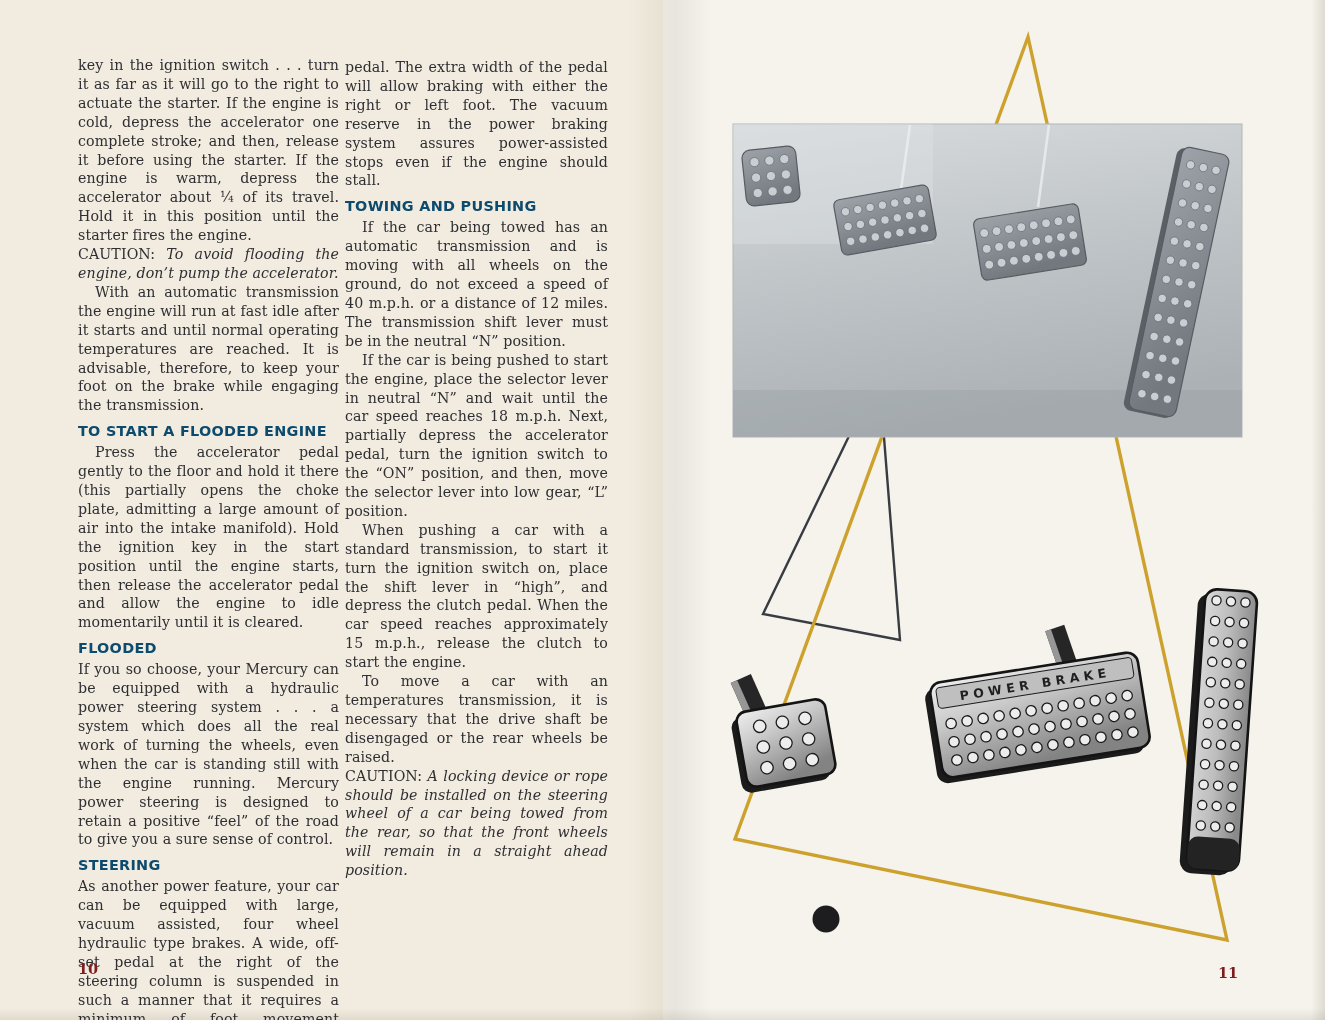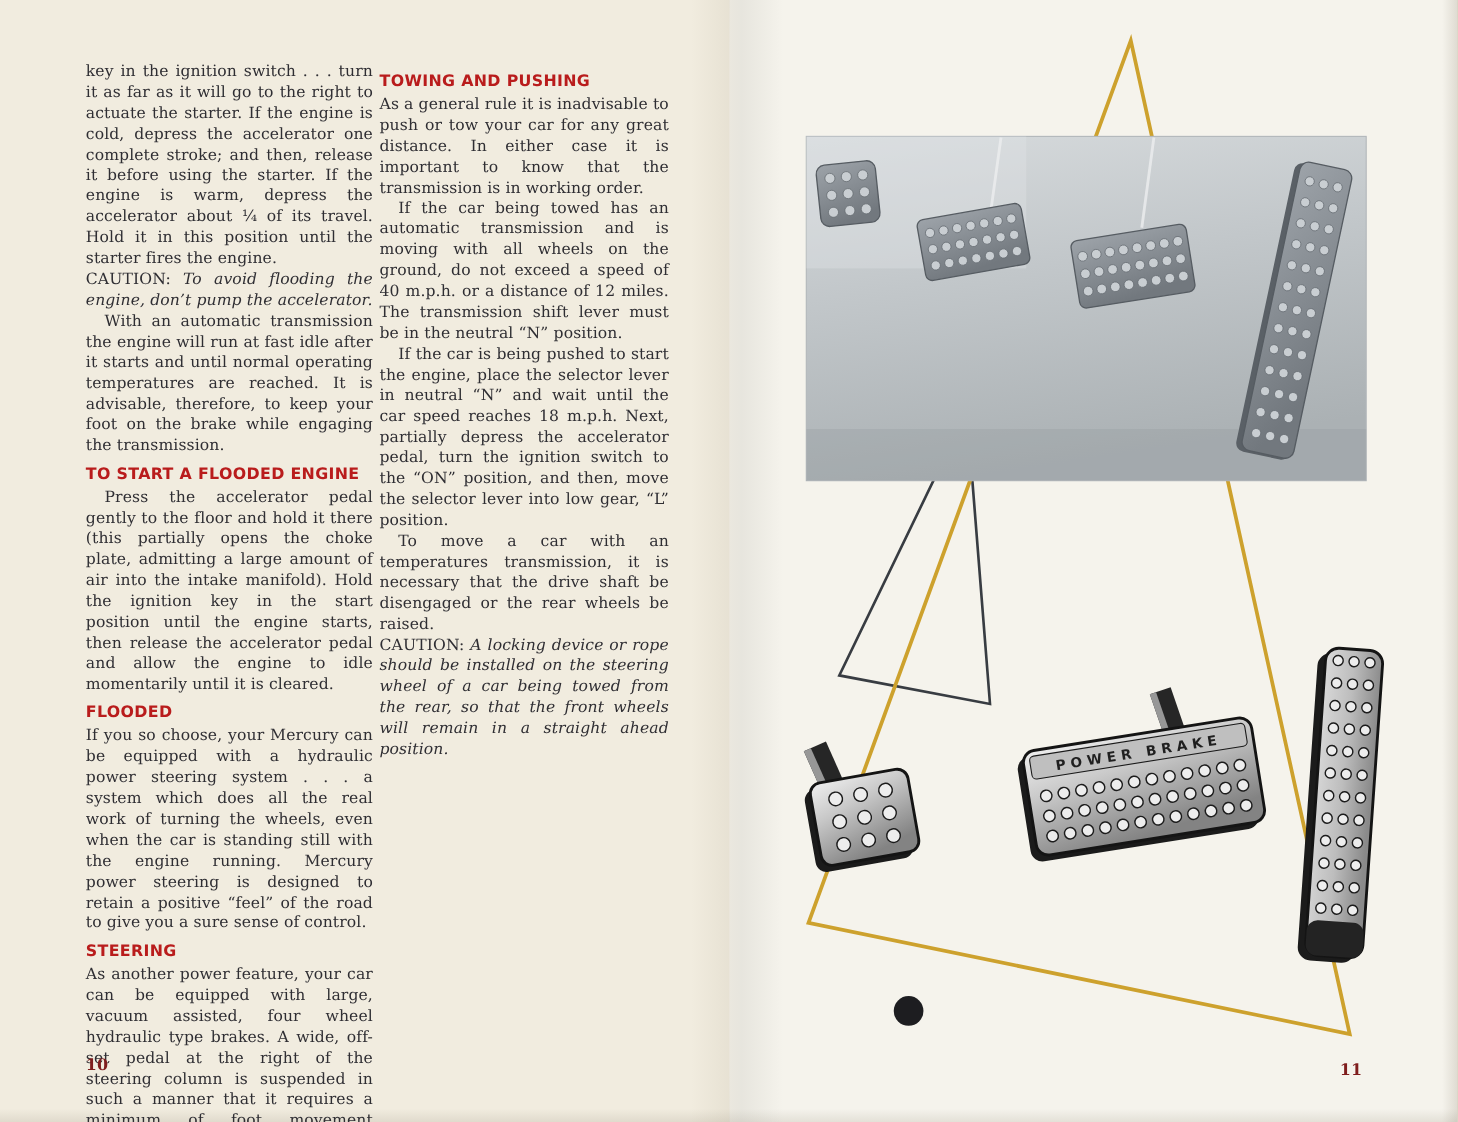--- a/index.html
+++ b/index.html
@@ -24,21 +24,21 @@
   .col{
     position:absolute; text-align:justify; color:#2f2e33;
     font-size:14.2px; line-height:18.9px; letter-spacing:0.1px;
   }
   .col-1{left:78px;top:56px;width:261px;}
   .col-2{left:345px;top:58px;width:263px;}
   .col p{margin:0;}
   .col p.indent{text-indent:17px;}
   .col h3.section{
     font-family:"DejaVu Sans", sans-serif; font-weight:bold;
-    color:#b91c1c; font-size:14.4px; letter-spacing:0.3px;
+    color:#0c4a6e; font-size:14.4px; letter-spacing:0.3px;
     margin:8px 0 3px 0; line-height:17px;
   }
   .col p.caution i{font-style:italic;}
   .pagenum{
     position:absolute; font-size:14.5px; color:#7f1d1d; font-weight:bold;
     font-family:"DejaVu Serif", serif;
   }
   .pn-left{left:78px;top:960px;}
   .pn-right{left:1218px;top:964px;}
 
@@ -344,23 +344,24 @@
       <p class="caution"><span>CAUTION: </span><i>To avoid flooding the engine, don’t pump the accelerator.</i></p>
       <p class="indent">With an automatic transmission the engine will run at fast idle after it starts and until normal operating temperatures are reached. It is advisable, therefore, to keep your foot on the brake while engaging the transmission.</p>
       <h3 class="section">TO START A FLOODED ENGINE</h3>
       <p class="indent">Press the accelerator pedal gently to the floor and hold it there (this partially opens the choke plate, admitting a large amount of air into the intake manifold). Hold the ignition key in the start position until the engine starts, then release the accelerator pedal and allow the engine to idle momentarily until it is cleared.</p>
       <h3 class="section">FLOODED</h3>
       <p>If you so choose, your Mercury can be equipped with a hydraulic power steering system . . . a system which does all the real work of turning the wheels, even when the car is standing still with the engine running. Mercury power steering is designed to retain a positive “feel” of the road to give you a sure sense of control.</p>
       <h3 class="section">STEERING</h3>
       <p>As another power feature, your car can be equipped with large, vacuum assisted, four wheel hydraulic type brakes. A wide, off-set pedal at the right of the steering column is suspended in such a manner that it requires a minimum of foot movement between the accelerator and brake</p>
     </div>
   <div class="col col-2">
+      <p>pedal. The extra width of the pedal will allow braking with either the right or left foot. The vacuum reserve in the power braking system assures power-assisted stops even if the engine should stall.</p>
       <h3 class="section">TOWING AND PUSHING</h3>
-      <p>As a general rule it is inadvisable to push or tow your car for any great distance. In either case it is important to know that the transmission is in working order.</p>
       <p class="indent">If the car being towed has an automatic transmission and is moving with all wheels on the ground, do not exceed a speed of 40 m.p.h. or a distance of 12 miles. The transmission shift lever must be in the neutral “N” position.</p>
       <p class="indent">If the car is being pushed to start the engine, place the selector lever in neutral “N” and wait until the car speed reaches 18 m.p.h. Next, partially depress the accelerator pedal, turn the ignition switch to the “ON” position, and then, move the selector lever into low gear, “L” position.</p>
+      <p class="indent">When pushing a car with a standard transmission, to start it turn the ignition switch on, place the shift lever in “high”, and depress the clutch pedal. When the car speed reaches approximately 15 m.p.h., release the clutch to start the engine.</p>
       <p class="indent">To move a car with an temperatures transmission, it is necessary that the drive shaft be disengaged or the rear wheels be raised.</p>
       <p class="caution"><span>CAUTION: </span><i>A locking device or rope should be installed on the steering wheel of a car being towed from the rear, so that the front wheels will remain in a straight ahead position.</i></p>
     </div>
 
   <div class="pagenum pn-left">10</div>
   <div class="pagenum pn-right">11</div>
 </div>
 
 </body></html>

